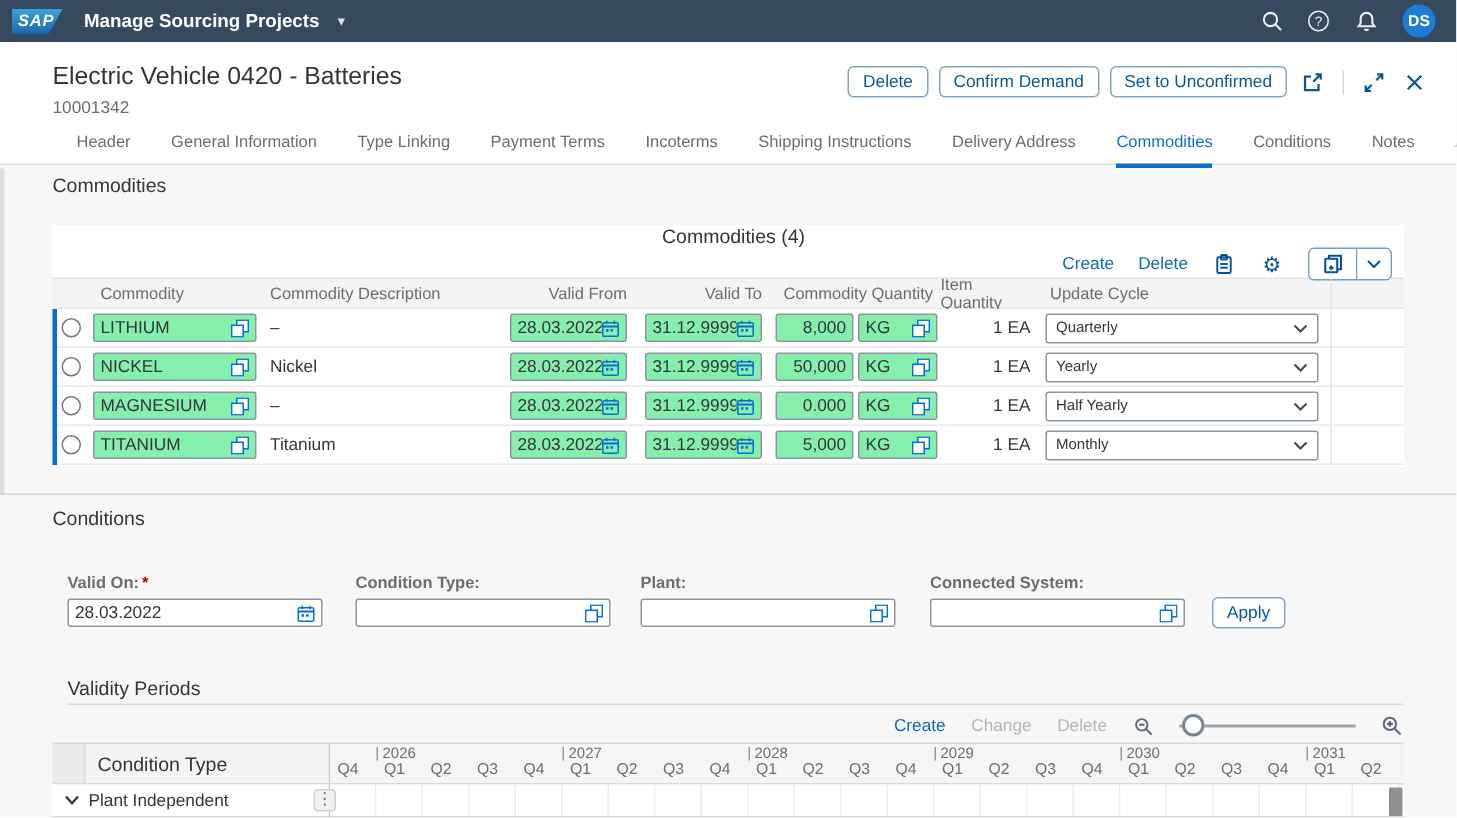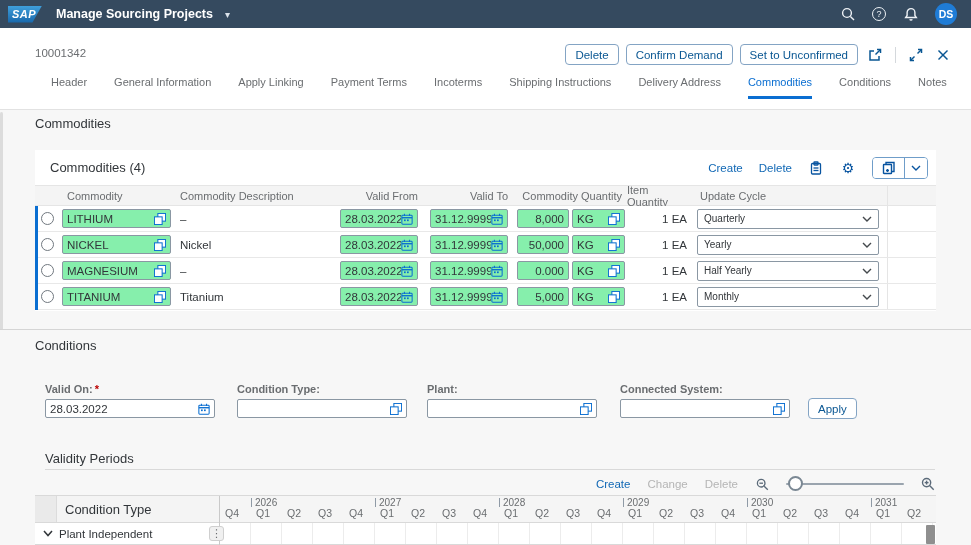--- a/index.html
+++ b/index.html
@@ -44,21 +44,21 @@
   .tab.active { color:#0a6ed1; border-bottom:3px solid #0a6ed1; }
 
   
   .content { position:absolute; top:110px; left:0; right:0; height:435px; background:#f7f7f7; }
   .left-scrollbar { position:absolute; left:0; top:2px; width:3px; height:218px; background:#dcdcdc; border-radius:2px; }
   .section-title { position:absolute; font-size:13px; color:#32363a; font-weight:400; }
   #sec-commodities-title { top:6px; left:35px; }
 
   
   .card { position:absolute; top:40px; left:35px; width:901px; height:161px; background:#fff; }
-  .card-toolbar { height:35px; display:flex; align-items:center; padding:0 8px 0 15px; }
+  .card-toolbar { height:35px; display:flex; align-items:center; padding:0 8px 0 15px;flex-direction:column; }
   .card-title { font-size:13px; color:#32363a; }
   .tb-actions { margin-left:auto; display:flex; align-items:center; gap:16px; }
   .link-btn { font-size:11.5px; color:#1168b5; background:none; border:none; cursor:pointer;
     font-family:"Liberation Sans",sans-serif; }
   .tb-icon { width:16px; height:16px; color:#0854a0; display:flex; align-items:center; justify-content:center; cursor:pointer; }
   .tb-icon svg { width:14px; height:14px; stroke:#0854a0; fill:none; stroke-width:1.3; }
   .gear-glyph { font-size:14px; color:#0854a0; line-height:14px; }
   .split-btn { display:flex; border:1px solid #6f9dc9; border-radius:4px; overflow:hidden; height:22px; }
   .split-main { width:32px; display:flex; align-items:center; justify-content:center; background:#fff;
     border:none; border-right:1px solid #6f9dc9; cursor:pointer; }
@@ -173,20 +173,21 @@
             <path d="M5.8 12.2 a1.3 1.3 0 0 0 2.4 0"></path>
           </svg>
       </span>
       <span class="avatar">DS</span>
     </div>
   </header>
 
   <section class="page-head">
     <div class="title-row">
       <div>
+        <h1 class="page-title">Electric Vehicle 0420 - Batteries</h1>
         <div class="page-subtitle">10001342</div>
       </div>
       <div class="head-actions">
         <button class="btn">Delete</button>
         <button class="btn">Confirm Demand</button>
         <button class="btn">Set to Unconfirmed</button>
         <span class="icon-btn">
           <svg viewBox="0 0 14 14">
               <path d="M6 3 H2 v9 h9 V8"></path>
               <path d="M7.5 6.5 L12.5 1.5"></path>
@@ -206,21 +207,21 @@
           <svg viewBox="0 0 14 14">
               <line x1="2.5" y1="2.5" x2="11.5" y2="11.5"></line>
               <line x1="11.5" y1="2.5" x2="2.5" y2="11.5"></line>
             </svg>
         </span>
       </div>
     </div>
     <nav class="tab-strip">
         <div class="tab">Header</div>
         <div class="tab">General Information</div>
-        <div class="tab">Apply Linking</div>
+        <div class="tab">Type Linking</div>
         <div class="tab">Payment Terms</div>
         <div class="tab">Incoterms</div>
         <div class="tab">Shipping Instructions</div>
         <div class="tab">Delivery Address</div>
         <div class="tab active">Commodities</div>
         <div class="tab">Conditions</div>
         <div class="tab">Notes</div>
         <div class="tab">Attachments</div>
       </nav>
   </section>

